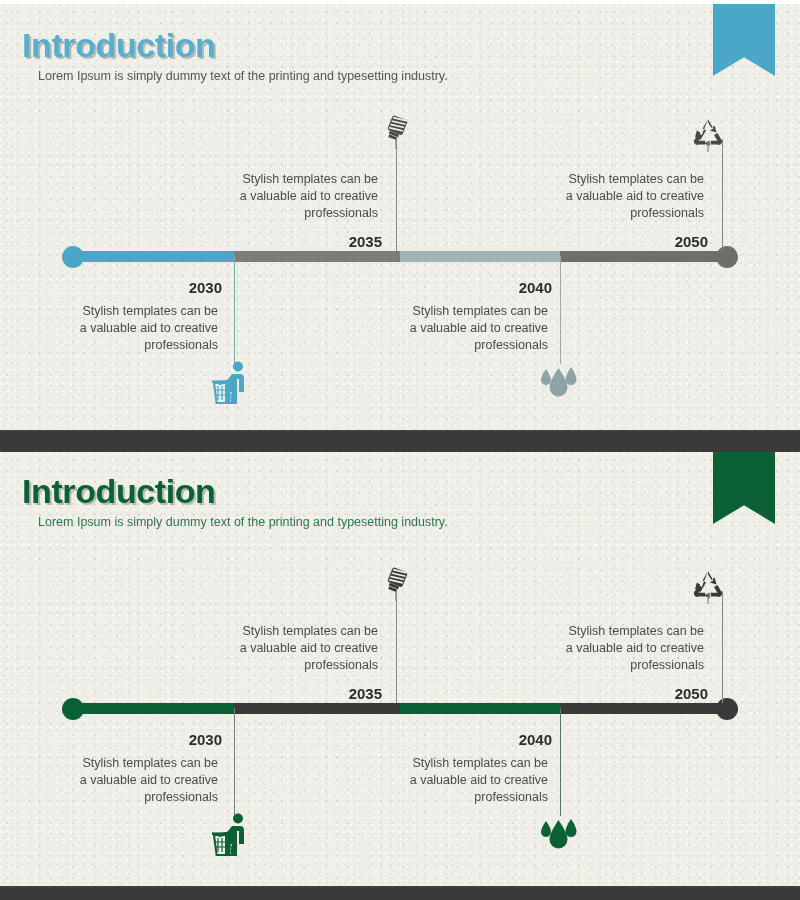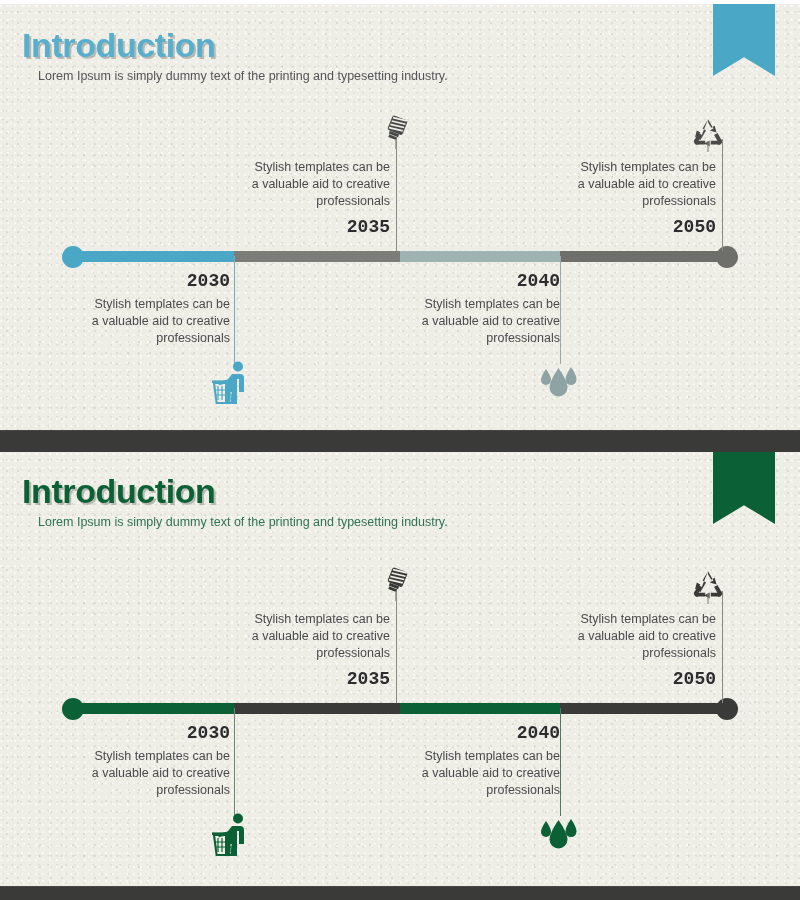--- a/index.html
+++ b/index.html
@@ -113,30 +113,29 @@
     width: 1px;
   }
 
   .entry { position: absolute; }
   .entry-text {
     text-align: right;
     font-size: 12.5px;
     line-height: 17px;
     color: #4a4a4d;
     white-space: pre-line;
-    margin: 0;
+    margin: 12px;
   }
   .entry-year {
     text-align: right;
-    font-size: 18px;
+    font-size: 15px;
     font-weight: bold;
     color: #2d2d2f;
     line-height: 1;
-    margin: 0;
-    font-family: Liberation Mono, monospace;
+    margin: 8px;
   }
 
   .icon-holder { position: absolute; }
   .icon-holder svg { display: block; }
 </style>
 </head>
 <body>
 
 <div class="page">
 

